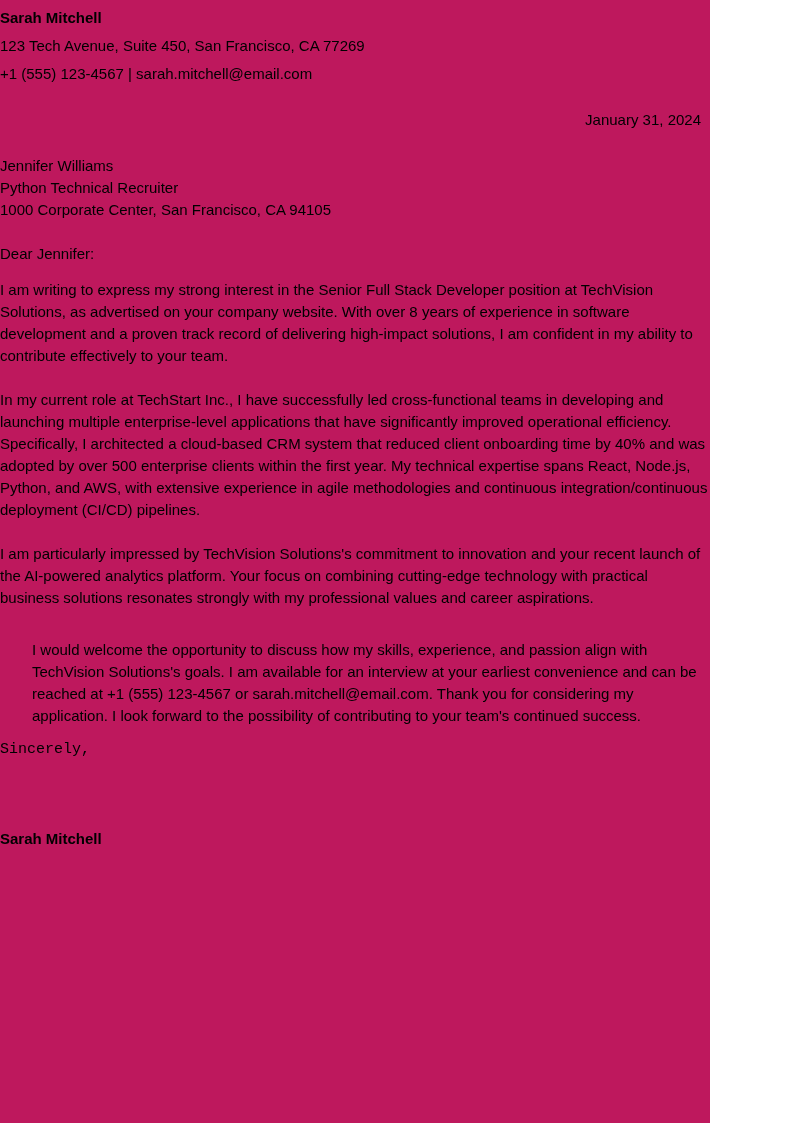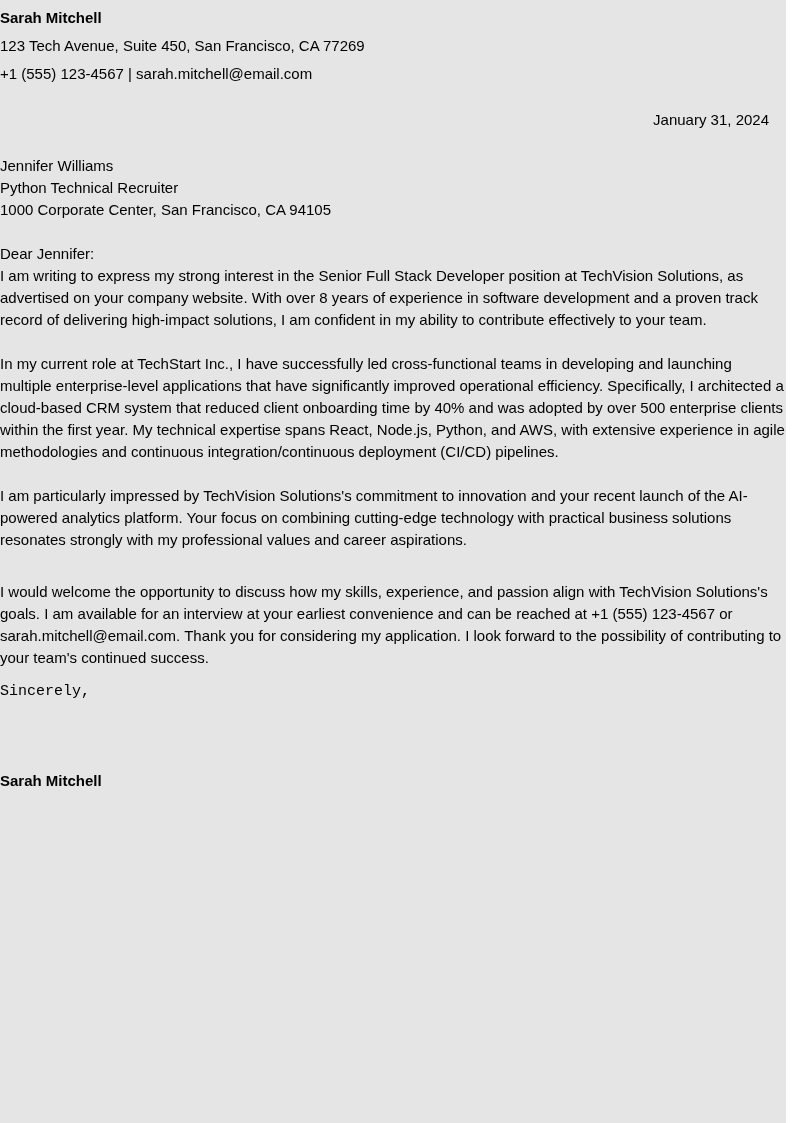--- a/index.html
+++ b/index.html
@@ -11,76 +11,78 @@
   body {
     width: 794px;
     min-height: 1123px;
     font-family: "Liberation Sans", sans-serif;
     color: #000000;
     font-size: 15px;
     line-height: 22px;
     -webkit-font-smoothing: antialiased;
   }
   .page {
-    width: 786px;
+    width: 710px;
     min-height: 1123px;
     box-sizing: border-box;
     padding: 0;
-    background: #e5e5e5;
+    background: #be185d;
     position: relative;
   }
 
   
   .sender {
     padding-top: 7px;
   }
   .sender p {
     margin: 0 0 6px 0;
     line-height: 22px;
   }
   .sender-name {
     font-weight: bold;
   }
 
   
   .date-line {
     text-align: right;
     margin: 24px 0 0 0;
     line-height: 22px;
-    padding-right: 17px;
+    padding-right: 9px;
   }
 
   
   .recipient {
     margin-top: 24px;
   }
   .recipient p {
     margin: 0;
     line-height: 22px;
   }
 
   
   .greeting {
     margin: 22px 4px 0 0;
     line-height: 22px;
   }
 
   
   .body-copy {
+    margin-top: 14px;
   }
   .body-copy p {
     margin: 0 0 22px 0;
     line-height: 22px;
     text-align: left;
   }
   .body-copy p.wide-gap {
     margin-bottom: 30px;
   }
   .body-copy p:last-child {
     margin-bottom: 0;
+    padding-left: 32px;
   }
 
   
   .closing {
     margin-top: 12px;
     line-height: 22px;
     font-family: Liberation Mono, monospace;
   }
   .signature-name {
     font-weight: bold;

